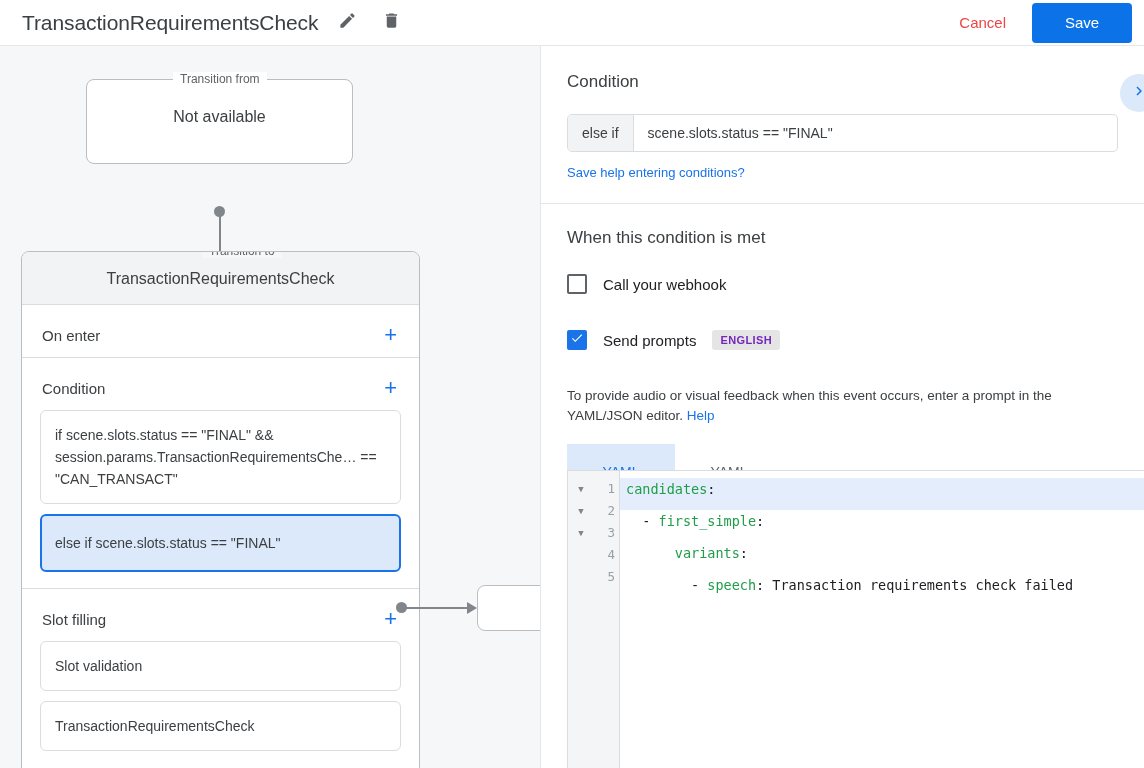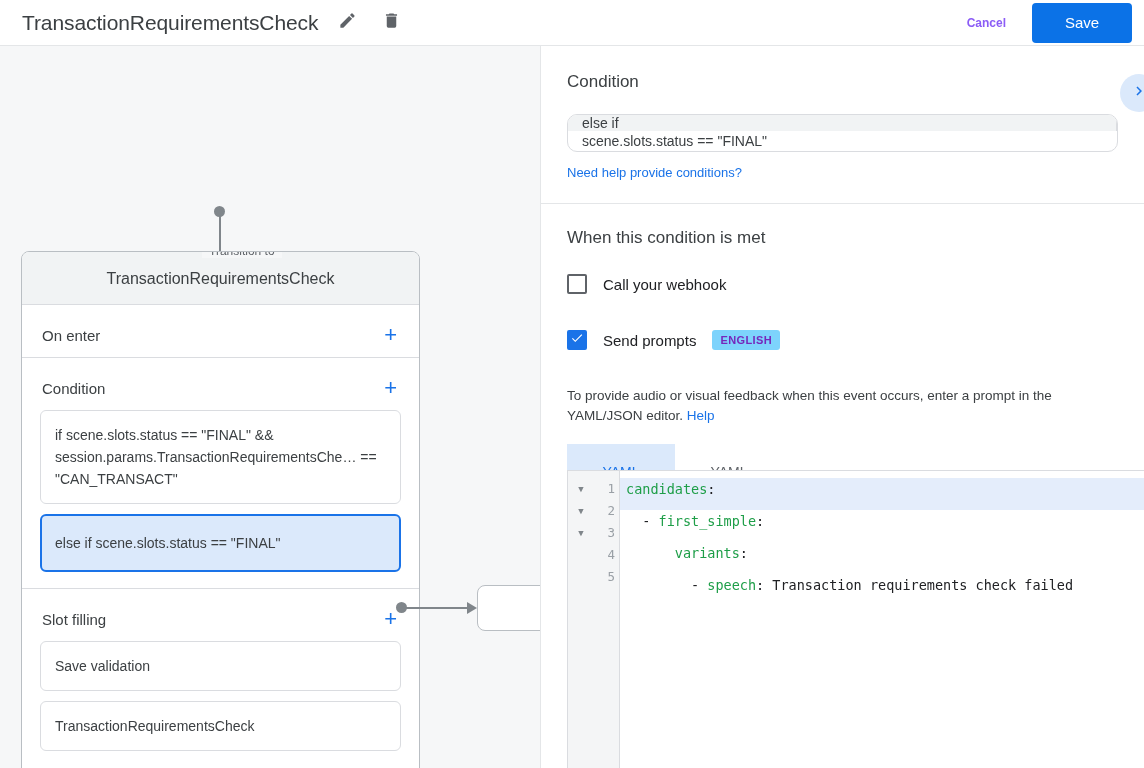--- a/index.html
+++ b/index.html
@@ -29,23 +29,23 @@
   }
   .header-icon-btn {
     width: 30px; height: 30px;
     margin-left: 14px;
     display: flex; align-items: center; justify-content: center;
     cursor: pointer;
     border-radius: 50%;
   }
   .header-spacer { flex: 1 1 auto; }
   .cancel-btn {
-    font-size: 12px;
-    color: #8b5cf6;
-    font-weight: 700;
+    font-size: 15px;
+    color: #ef4444;
+    font-weight: 400;
     padding: 8px 12px;
     cursor: pointer;
     background: none; border: none;
     font-family: inherit;
   }
   .save-btn {
     margin-left: 14px; margin-right: 12px;
     background: #0b72e7;
     color: #ffffff;
     font-size: 15px;
@@ -249,25 +249,24 @@
     right: -14px; top: 28px;
     width: 38px; height: 38px;
     border-radius: 50%;
     background: #dbe9fb;
     display: flex; align-items: center; justify-content: center;
     cursor: pointer;
   }
   .cond-input-row {
     display: flex;
     border: 1px solid #dadce0;
-    border-radius: 10px;
+    border-radius: 5px;
     height: 38px;
     overflow: hidden;
     background: #ffffff;
-    flex-direction: column;
   }
   .cond-prefix {
     background: #f1f3f4;
     border-right: 1px solid #dadce0;
     display: flex; align-items: center;
     padding: 0 14px;
     font-size: 14px;
     color: #3c4043;
     white-space: nowrap;
   }
@@ -313,21 +312,21 @@
     display: flex; align-items: center; justify-content: center;
   }
   .chk-label {
     margin-left: 16px;
     font-size: 15px;
     color: #202124;
     font-weight: 500;
   }
   .lang-badge {
     margin-left: 16px;
-    background: #7dd3fc;
+    background: #e5e5e5;
     color: #7627bb;
     font-size: 11px;
     font-weight: 600;
     letter-spacing: 0.4px;
     padding: 4px 8px;
     border-radius: 3px;
   }
   .rp-desc {
     font-size: 13.5px;
     color: #3c4043;
@@ -414,20 +413,24 @@
   </div>
 
   <div class="header-spacer"></div>
 
   <button class="cancel-btn">Cancel</button>
   <button class="save-btn">Save</button>
 </div>
 
 <div class="canvas">
 
+  <div class="fs transition-from">
+    <div class="fs-legend">Transition from</div>
+    <div class="tf-text">Not available</div>
+  </div>
 
   <div class="conn-dot"></div>
   <div class="conn-line"></div>
   <div class="conn-arrow"></div>
 
   <div class="scene-card">
     <div class="fs-legend">Transition to</div>
 
     <div class="scene-head">
       <div class="scene-name">TransactionRequirementsCheck</div>
@@ -450,21 +453,21 @@
         <div class="cond-item selected">else if scene.slots.status == "FINAL"</div>
       </div>
     </div>
 
     <div class="section">
       <div class="section-head">
         <div class="section-title">Slot filling</div>
         <div class="plus-btn">+</div>
       </div>
       <div class="section-body">
-        <div class="slot-item">Save validation</div>
+        <div class="slot-item">Slot validation</div>
         <div class="slot-item">TransactionRequirementsCheck</div>
       </div>
     </div>
   </div>
 
   <div class="out-dot"></div>
   <div class="out-line"></div>
   <div class="out-arrow"></div>
   <div class="next-node"></div>
 </div>
@@ -480,21 +483,21 @@
             <path fill="#1a73e8" d="M8.59 16.59L13.17 12 8.59 7.41 10 6l6 6-6 6-1.41-1.41z"></path>
           </svg>
       </span>
     </div>
 
     <div class="cond-input-row">
       <div class="cond-prefix">else if</div>
       <div class="cond-value">scene.slots.status == "FINAL"</div>
     </div>
 
-    <a class="help-link">Need help provide conditions?</a>
+    <a class="help-link">Save help entering conditions?</a>
   </div>
 
   <div class="rp-section2">
     <div class="rp-heading2">When this condition is met</div>
 
     <div class="chk-row">
       <div class="chk-box"></div>
       <div class="chk-label">Call your webhook</div>
     </div>
 

